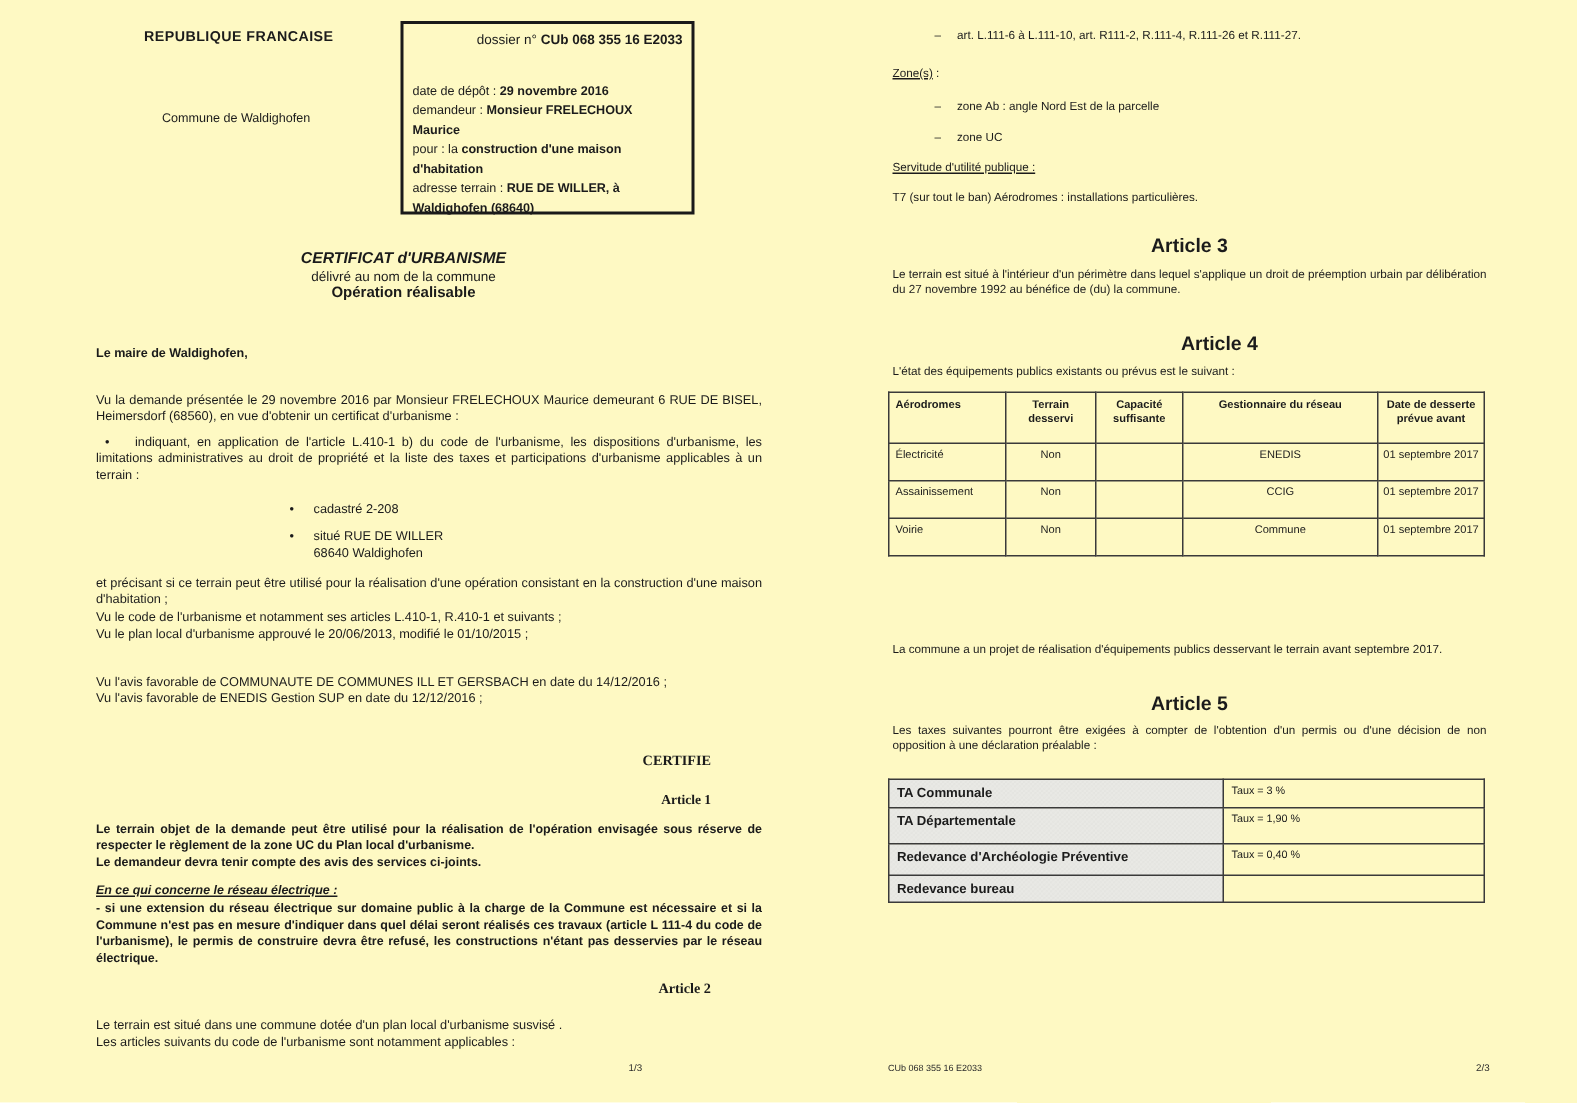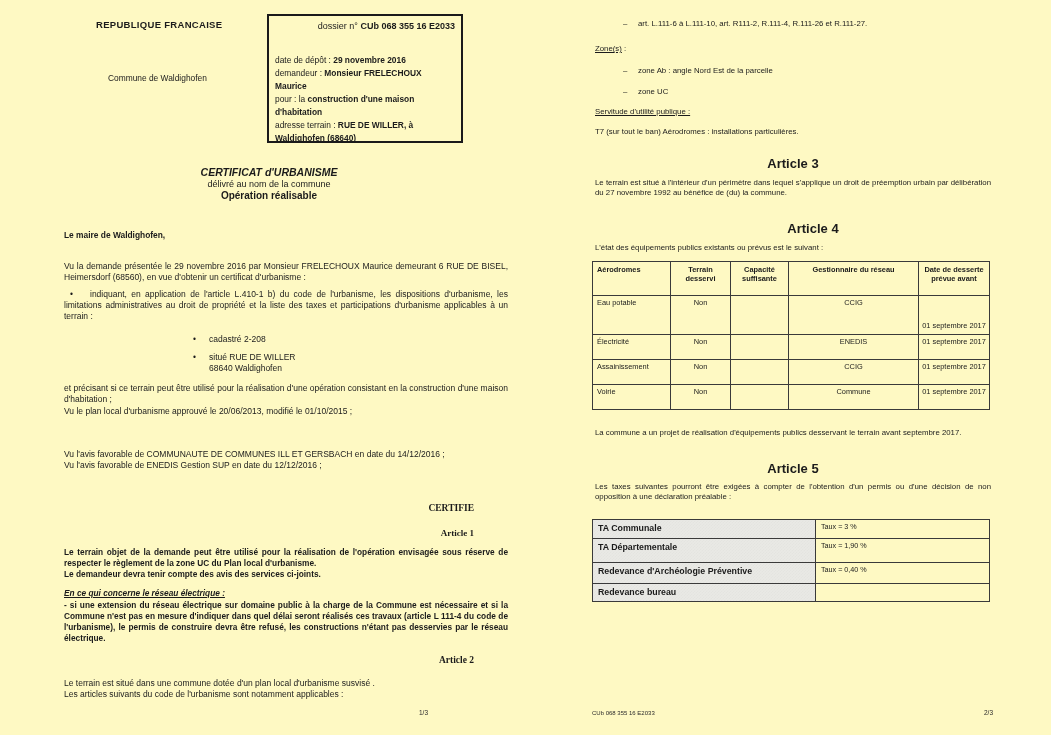--- a/index.html
+++ b/index.html
@@ -83,20 +83,21 @@
     <span>cadastré 2-208</span>
   </div>
   <div class="abs subblt" style="left:193px;top:352px;">
     <span class="mk">•</span>
     <span><span>situé RUE DE WILLER</span><br><span>68640 Waldighofen</span></span>
   </div>
 
   <div class="abs p1 just" style="left:64px;top:383px;">et précisant si ce terrain peut être utilisé pour la réalisation d'une opération consistant en la construction d'une maison d'habitation ;</div>
 
   <div class="abs p1" style="left:64px;top:406px;">
+    <div>Vu le code de l'urbanisme et notamment ses articles L.410-1, R.410-1 et suivants ;</div>
     <div>Vu le plan local d'urbanisme approuvé le 20/06/2013, modifié le 01/10/2015 ;</div>
   </div>
 
   <div class="abs p1" style="left:64px;top:449px;">
     <div>Vu l'avis favorable de COMMUNAUTE DE COMMUNES ILL ET GERSBACH en date du 14/12/2016 ;</div>
     <div>Vu l'avis favorable de ENEDIS Gestion SUP en date du 12/12/2016 ;</div>
   </div>
 
   <div class="abs artic" style="left:64px;top:503px;">CERTIFIE</div>
   <div class="abs artic" style="left:64px;top:528px;font-size:9px;">Article 1</div>
@@ -154,27 +155,20 @@
     <thead>
       <tr style="height:34px;">
         <th class="lft">Aérodromes</th>
         <th>Terrain desservi</th>
         <th>Capacité suffisante</th>
         <th>Gestionnaire du réseau</th>
         <th>Date de desserte prévue avant</th>
       </tr>
     </thead>
     <tbody>
-      <tr style="height:39px;">
-        <td class="lft">Eau potable</td>
-        <td>Non</td>
-        <td></td>
-        <td>CCIG</td>
-        <td class="low">01 septembre 2017</td>
-      </tr>
       <tr style="height:25px;">
         <td class="lft">Électricité</td>
         <td>Non</td>
         <td></td>
         <td>ENEDIS</td>
         <td>01 septembre 2017</td>
       </tr>
       <tr style="height:25px;">
         <td class="lft">Assainissement</td>
         <td>Non</td>

